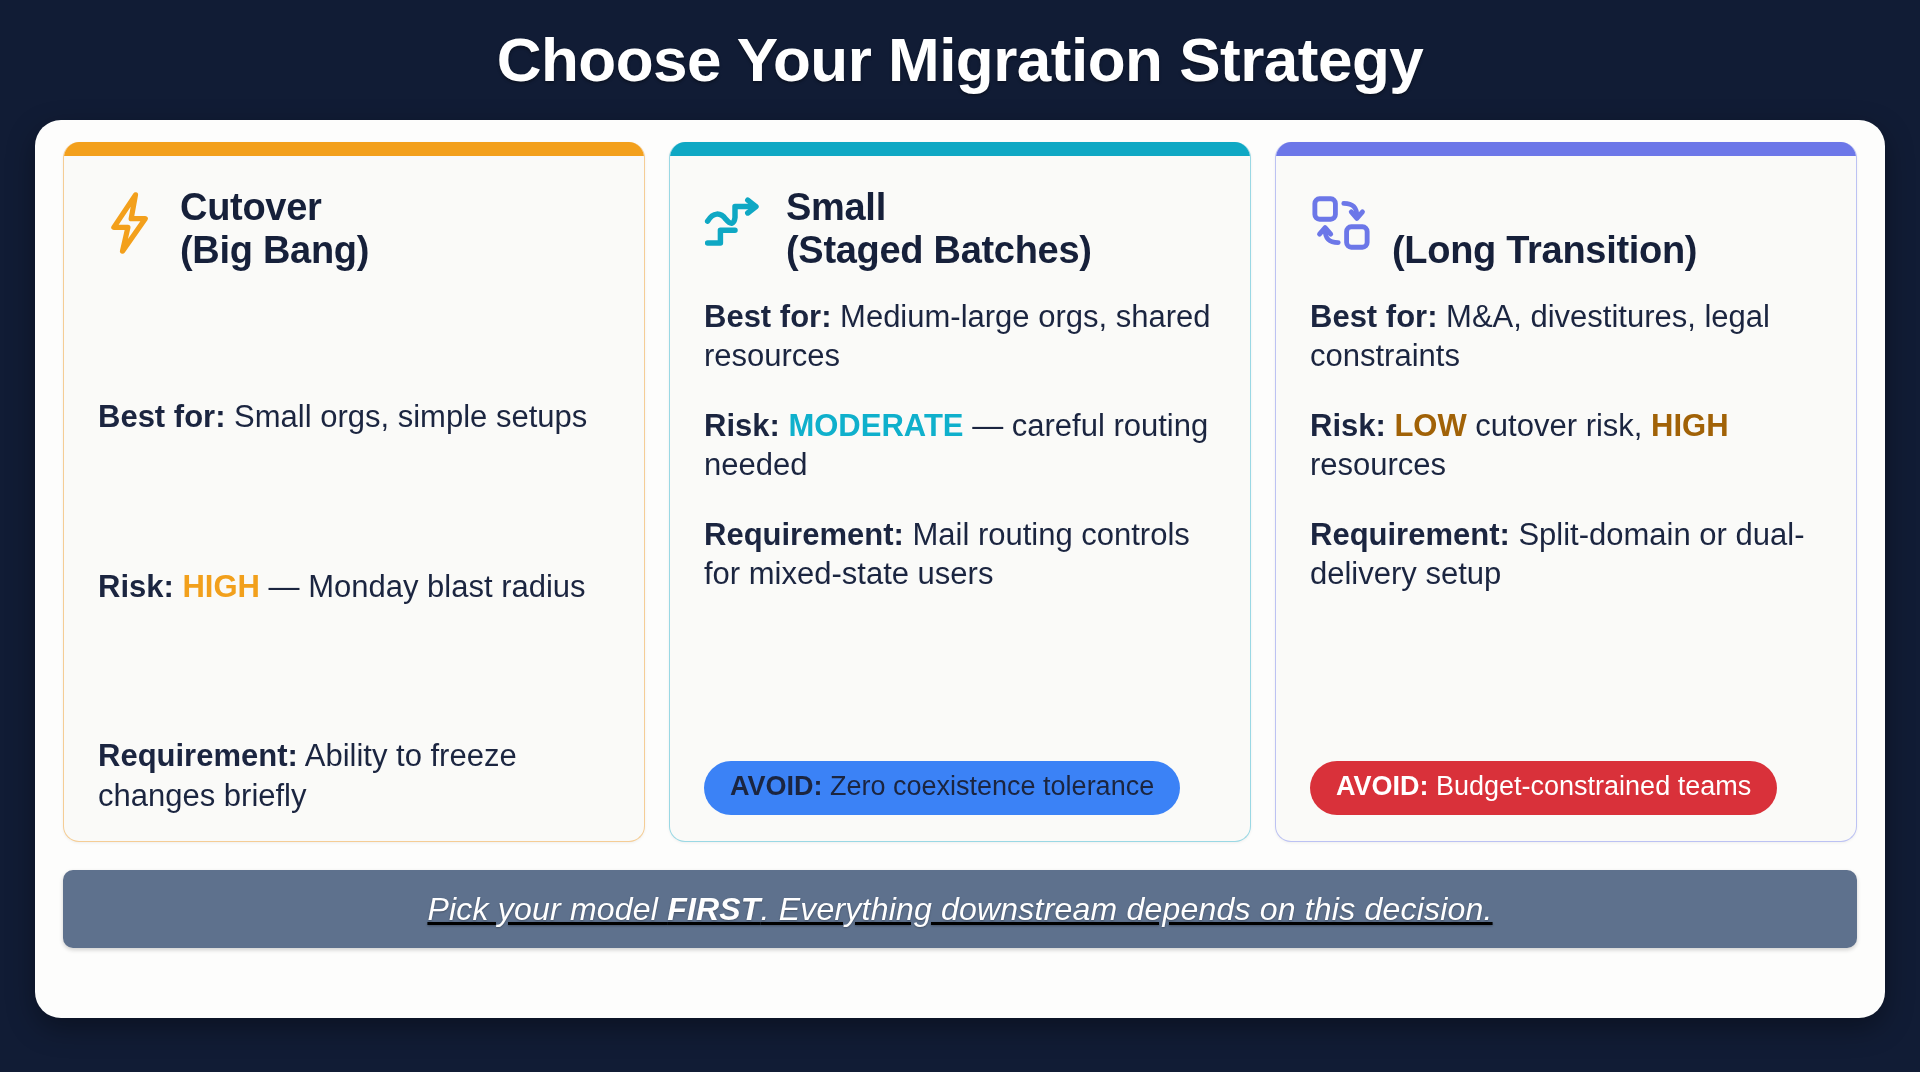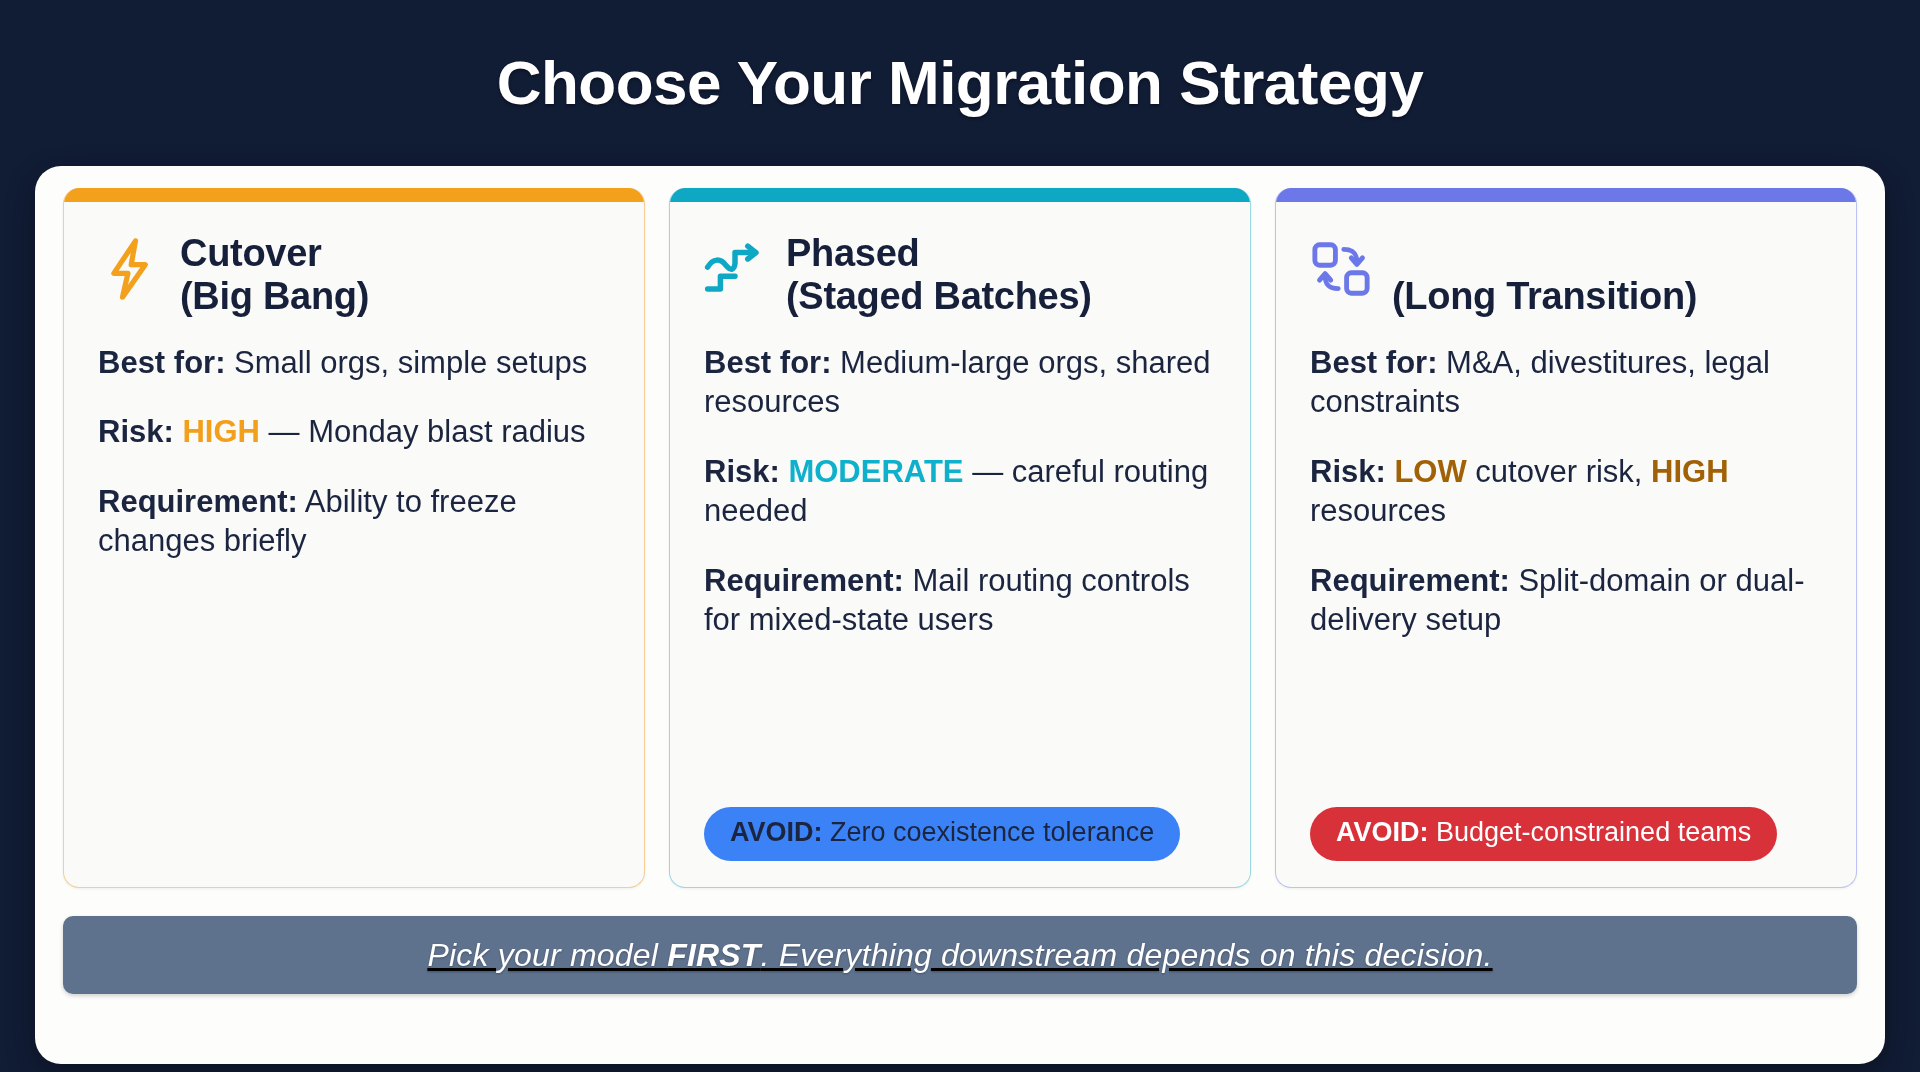--- a/index.html
+++ b/index.html
@@ -22,21 +22,21 @@
     height: 1072px;
     background: #111c35;
     display: flex;
     flex-direction: column;
     align-items: center;
   }
 
   
   .title-bar {
     width: 100%;
-    height: 166px;
+    height: 120px;
     display: flex;
     align-items: center;
     justify-content: center;
   }
   .poster-title {
     color: #ffffff;
     font-size: 62px;
     font-weight: bold;
     letter-spacing: -0.5px;
     text-align: center;
@@ -69,20 +69,21 @@
     flex: 1 1 0;
     background: #fafaf8;
     border-radius: 16px;
     border: 1px solid rgba(0,0,0,0.10);
     border-top: none;
     overflow: hidden;
     padding: 44px 22px 26px 34px;
     display: flex;
     flex-direction: column;
     box-shadow: 0 1px 3px rgba(0,0,0,0.06);
+    justify-content: space-between;
   }
   .card::before {
     content: "";
     position: absolute;
     left: -1px; right: -1px; top: 0;
     height: 14px;
     background: var(--accent);
     border-top-left-radius: 16px;
     border-top-right-radius: 16px;
   }
@@ -210,21 +211,21 @@
       <div class="card teal">
         <div class="card-head">
           <span class="card-icon">
             <svg width="62" height="52" viewBox="0 0 34 28" fill="none" stroke="#0fa8c4" stroke-width="3" stroke-linecap="round" stroke-linejoin="round">
               <path d="M2 13 C5 8, 9 8, 12 12 C14.5 15, 16.5 15, 17 11 L17 5 L28 5"></path>
               <path d="M2 25 L9 25 L9 18 L17 18"></path>
               <path d="M24 1.5 L28.5 5 L24 8.5"></path>
             </svg>
           </span>
           <div class="card-title">
-            <span>Phased</span><br>
+            <span>Small</span><br>
             <span>(Staged Batches)</span>
           </div>
         </div>
 
         <p class="card-line">
           <b>Best for:</b><span> Medium-large orgs, shared resources</span>
         </p>
 
         <p class="card-line">
           <b>Risk:</b>

